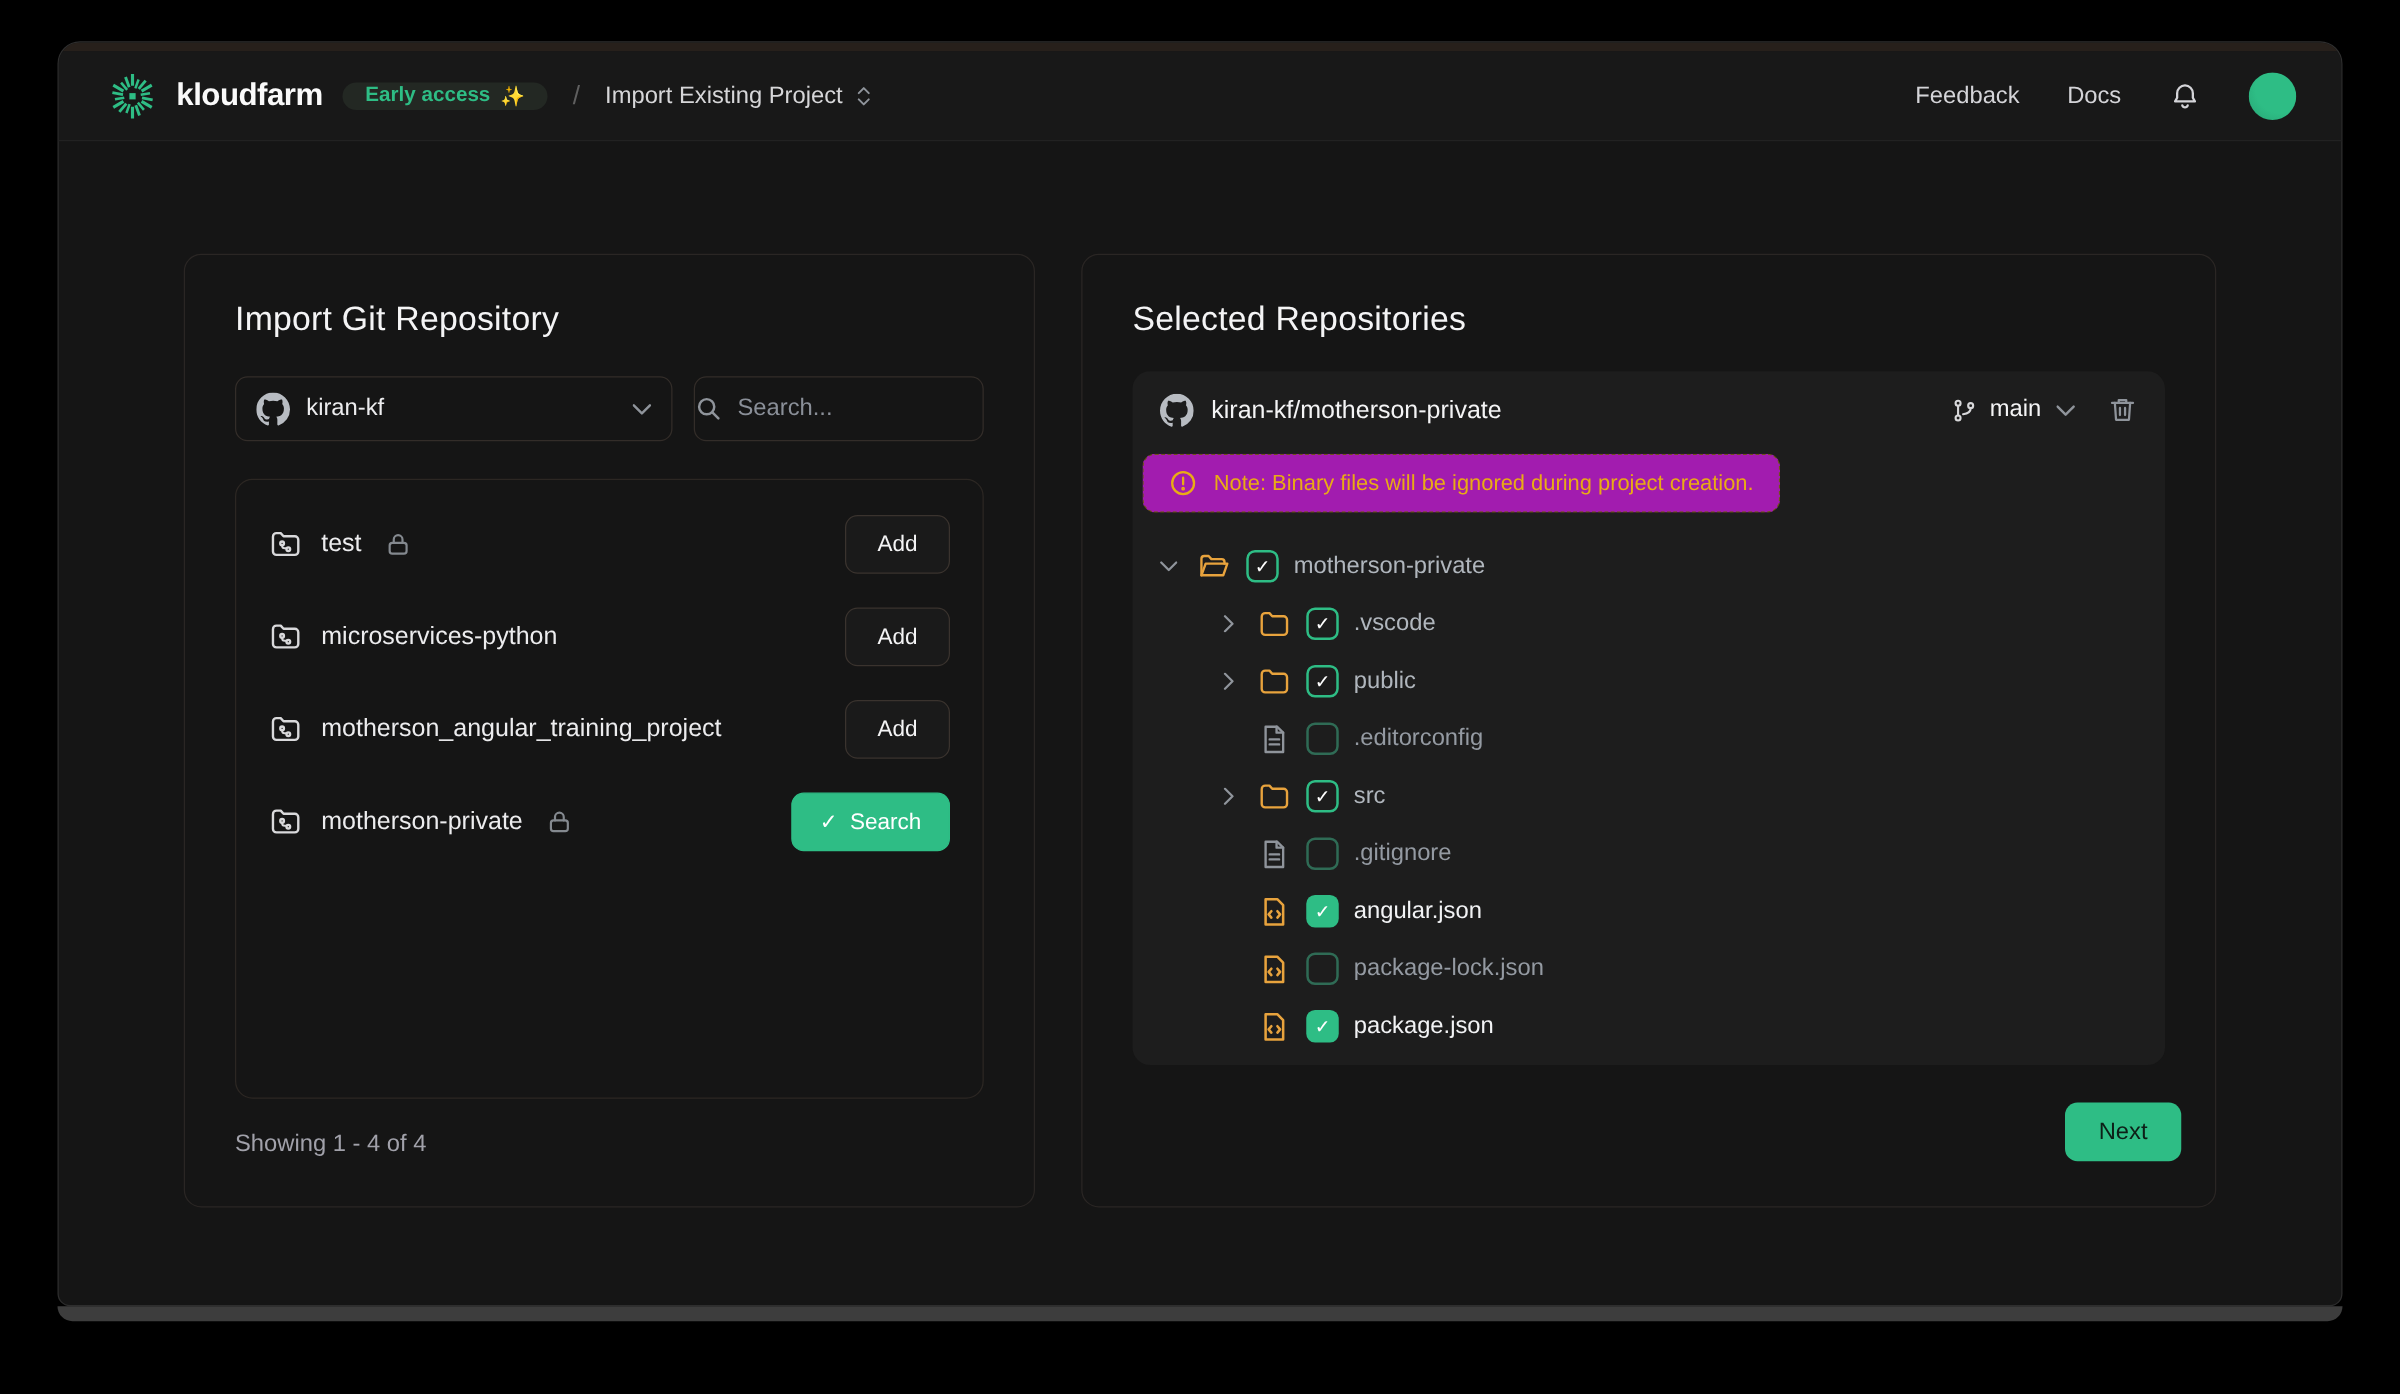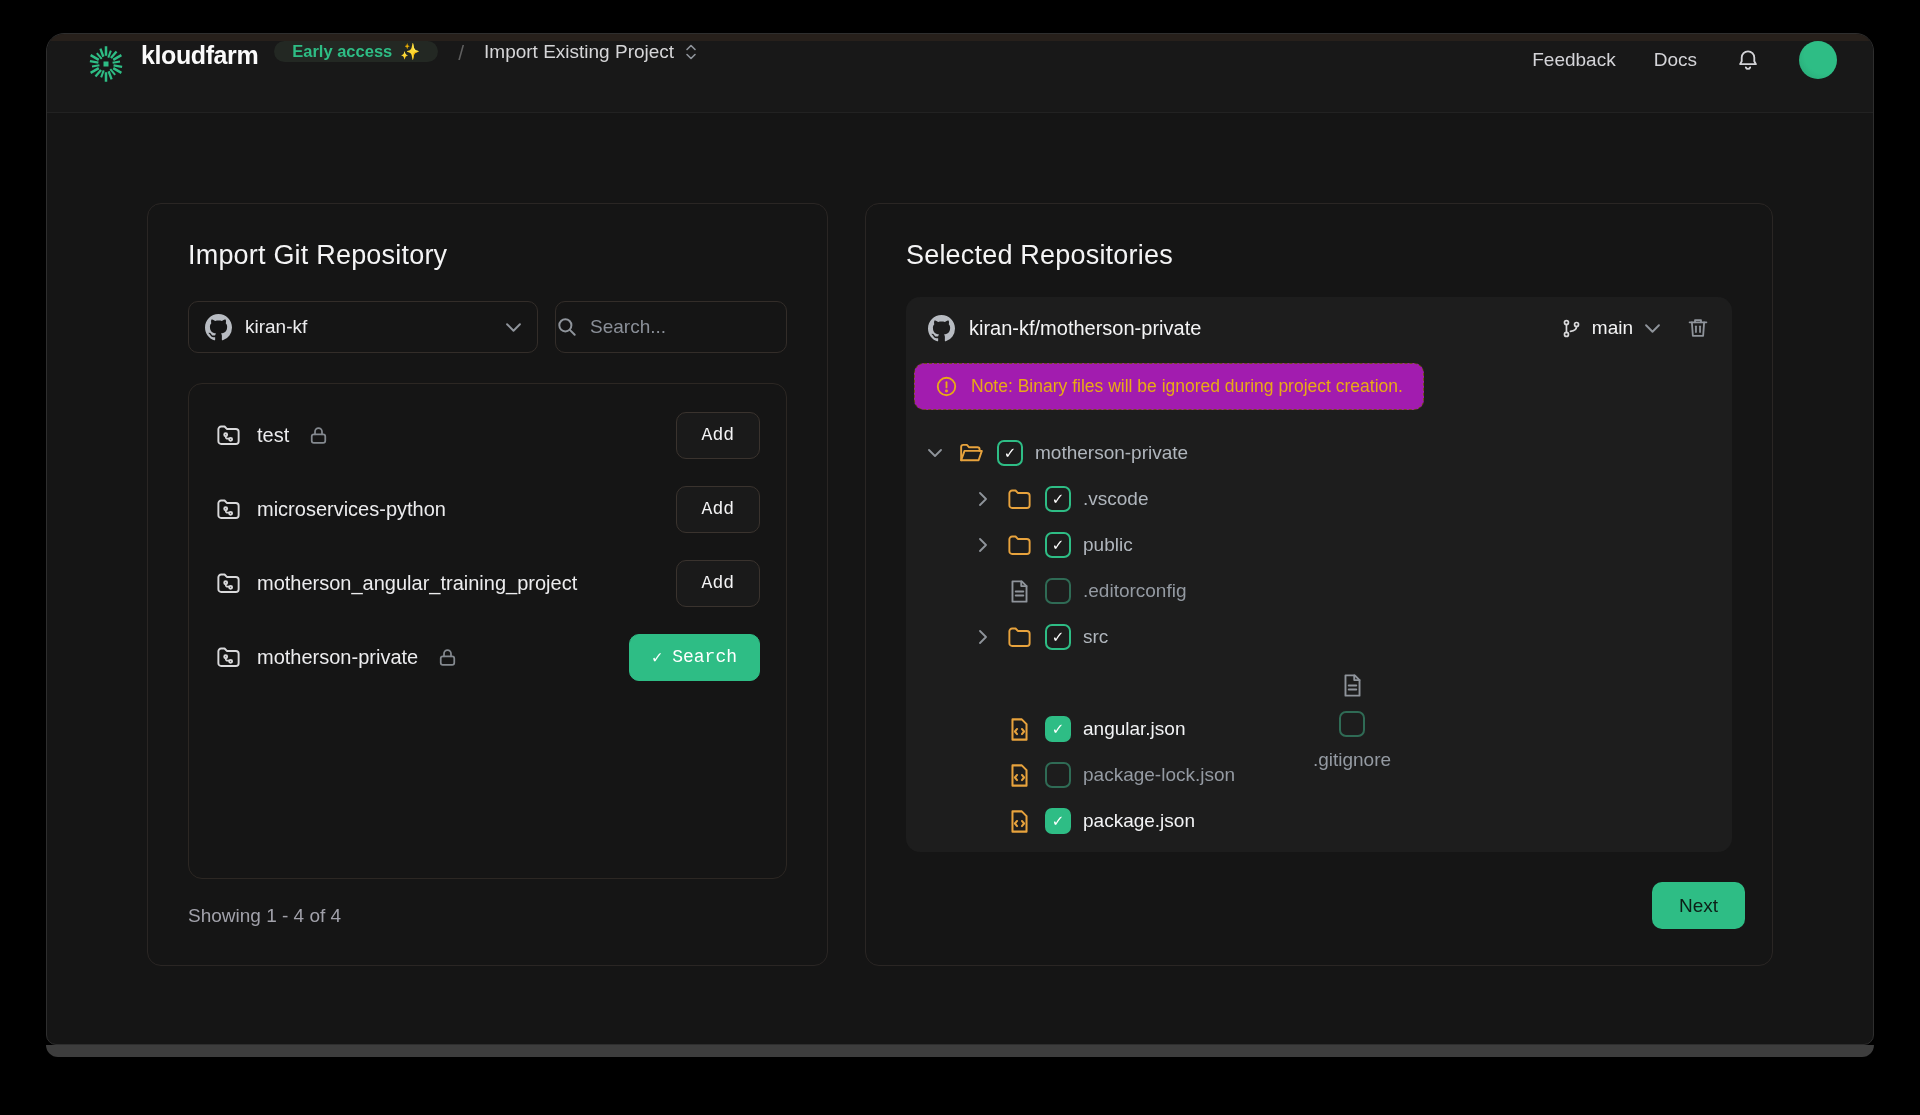--- a/index.html
+++ b/index.html
@@ -5,21 +5,21 @@
   * { margin:0; padding:0; box-sizing:border-box; }
   html,body { width:1920px; height:1115px; background:#000; font-family:"Liberation Sans","DejaVu Sans",sans-serif; overflow:hidden; }
 
   .window { position:absolute; left:46px; top:33px; width:1828px; height:1012px;
     background:#151515; border:1px solid #2e2e2e; border-radius:18px 18px 10px 10px; overflow:hidden; }
   .window-base { position:absolute; left:46px; top:1045px; width:1828px; height:12px;
     background:#3d3d3d; border-radius:0 0 14px 14px; }
   .top-strip { height:7px; background:#27201b; }
 
   
-  .header { height:72px; display:flex; align-items:flex-start; padding:0 36px; background:#181818; border-bottom:1px solid #222; }
+  .header { height:72px; display:flex; align-items:center; padding:0 36px; background:#181818; border-bottom:1px solid #222; }
   .logo { width:46px; height:46px; display:flex; margin-right:12px; }
   .logo svg { width:100%; height:100%; }
   .brand { color:#fafafa; font-size:25px; font-weight:700; letter-spacing:-0.4px; }
   .badge { margin-left:16px; background:#232823; border-radius:999px; padding:1px 18px;
     color:#2EBD85; font-size:16.5px; font-weight:700; display:flex; align-items:center; gap:8px; }
   .badge .spark { color:#e5b429; font-size:16px; }
   .crumb-sep { color:#5f5f5f; font-size:21px; margin:0 20px; font-weight:300; }
   .crumb { display:flex; align-items:center; gap:11px; color:#d6d6d8; font-size:19px; cursor:pointer; }
   .crumb .updown { width:12px; height:18px; color:#8f949b; display:flex; }
   .header-right { margin-left:auto; display:flex; align-items:center; gap:38px; }
@@ -48,21 +48,21 @@
     font-size:19px; width:100%; font-family:inherit; }
   .search-box input::placeholder { color:#8a8f98; }
 
   .repo-list { margin-top:30px; height:496px; border:1px solid #2c2723; border-radius:14px; padding:14px 26px; }
   .repo-row { height:74px; display:flex; align-items:center; gap:15px; }
   .repo-icon { width:27px; height:27px; color:#d9d9db; display:flex; flex:none; }
   .repo-name { color:#ececee; font-size:20px; }
   .lock-wrap { width:21px; height:21px; color:#84898f; display:flex; margin-left:4px; }
   .add-btn { margin-left:auto; height:47px; padding:0 25px; background:#1a1a1a;
     border:1px solid #3a332e; border-radius:10px; color:#f4f4f5; font-size:18px; font-weight:500;
-    font-family:Liberation Mono, monospace; cursor:pointer; display:flex; align-items:center; gap:10px; }
+    font-family:Liberation Sans, sans-serif; cursor:pointer; display:flex; align-items:center; gap:10px; }
   .add-btn.added { background:#2EBD85; border-color:#2EBD85; color:#fff; padding:0 22px; }
   .add-btn.added .btn-check { font-size:17px; }
   .showing { margin-top:26px; color:#a1a1aa; font-size:19px; }
 
   
   .right-panel { width:908px; display:flex; flex-direction:column; }
   .repo-card { margin-top:26px; height:567px; background:#1d1d1d; border-radius:14px; overflow:hidden; }
   .card-header { height:62px; display:flex; align-items:center; gap:14px; padding:0 22px; }
   .card-repo-name { color:#f4f4f5; font-size:20px; font-weight:500; }
   .card-actions { margin-left:auto; display:flex; align-items:center; gap:26px; }
@@ -380,21 +380,21 @@
               </span>
     <span class="tree-icon amber">
                 <svg viewBox="0 0 24 24" fill="none" stroke="currentColor" stroke-width="1.7" stroke-linecap="round" stroke-linejoin="round">
                   <path d="M3 17V6.5C3 5.1 4.1 4 5.5 4h3l2 2.2h8C19.9 6.2 21 7.3 21 8.7V17c0 1.4-1.1 2.5-2.5 2.5h-13C4.1 19.5 3 18.4 3 17z"></path>
                 </svg>
               </span>
     <span class="cb cb-outline"></span>
     <span class="tree-label lbl-folder">src</span>
   </div>
 
-  <div class="tree-row" style="padding-left: 48px; flex-direction: column;">
+  <div class="tree-row" style="padding-left: 48px;">
     <span class="chev-slot"></span>
     <span class="tree-icon gray">
                 <svg viewBox="0 0 20 20" fill="none" stroke="currentColor" stroke-width="1.4" stroke-linecap="round" stroke-linejoin="round">
                   <path d="M4.8 2.5h6.9L15.2 6v11.5H4.8z"></path>
                   <path d="M11.3 2.5V6h3.9"></path>
                   <path d="M7.2 10h5.6"></path>
                   <path d="M7.2 13h5.6"></path>
                 </svg>
               </span>
     <span class="cb cb-empty"></span>

